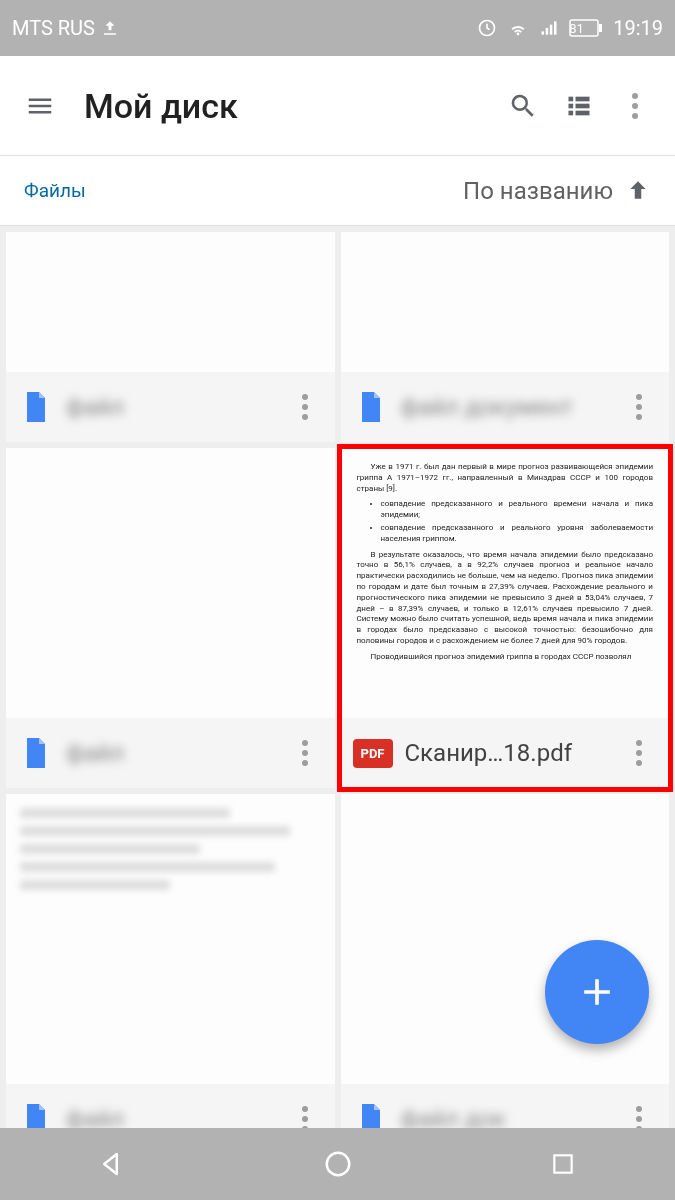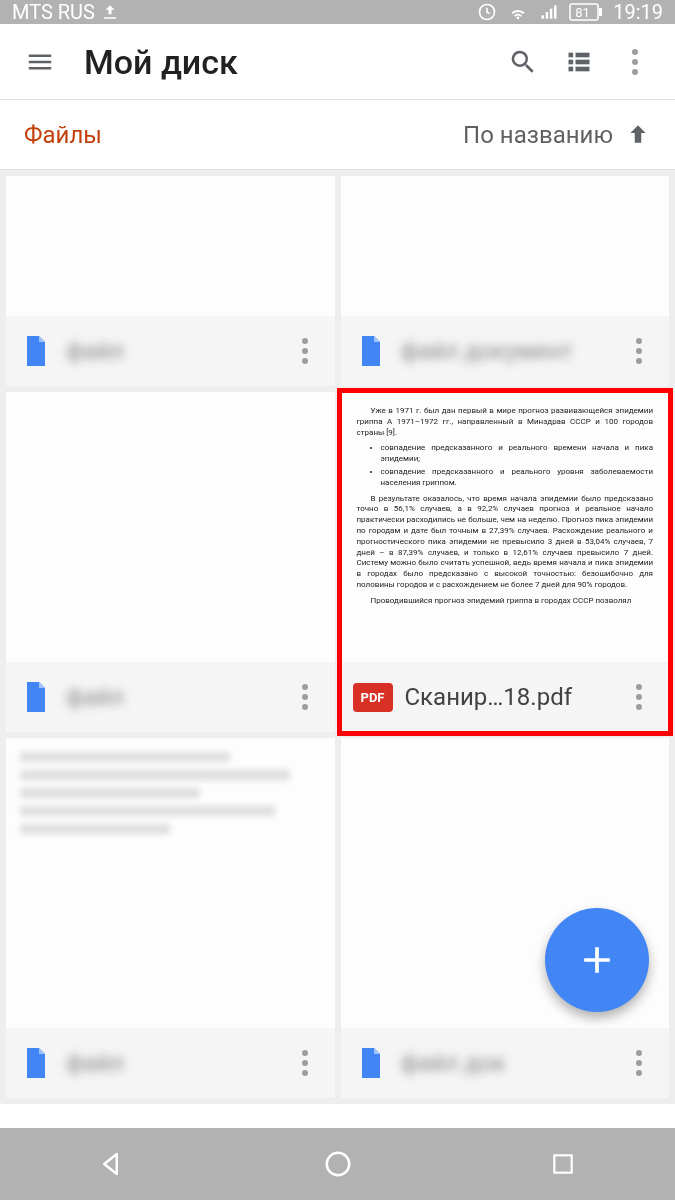--- a/index.html
+++ b/index.html
@@ -1,29 +1,29 @@
 <!DOCTYPE html>
 <html><head>
 <meta charset="utf-8">
 <style>
   * { box-sizing: border-box; margin: 0; padding: 0; }
   html, body { width: 675px; height: 1200px; font-family: Roboto, Arial, sans-serif; background: #fff; overflow: hidden; }
   
-  .status-bar { height: 24px; background: #b2b2b2; display: flex; align-items: center; justify-content: space-between; padding: 0 12px; color: #fff; font-size: 20px; }
+  .status-bar { height: 56px; background: #b2b2b2; display: flex; align-items: center; justify-content: space-between; padding: 0 12px; color: #fff; font-size: 20px; }
   .status-left { display: flex; align-items: center; gap: 6px; }
   .status-right { display: flex; align-items: center; gap: 10px; }
   .status-icon { display: inline-flex; align-items: center; }
   
-  .app-bar { height: 76px; background: #fff; display: flex; align-items: center; padding: 0 12px; border-bottom: 1px solid #e0e0e0; }
+  .app-bar { height: 100px; background: #fff; display: flex; align-items: center; padding: 0 12px; border-bottom: 1px solid #e0e0e0; }
   .menu-btn { width: 56px; height: 56px; display: flex; align-items: center; justify-content: center; }
   .app-title { font-size: 34px; color: #212121; font-weight: 500; margin-left: 16px; flex: 1; }
   .action-btn { width: 56px; height: 56px; display: flex; align-items: center; justify-content: center; }
   
   .sort-bar { height: 70px; background: #fff; display: flex; align-items: center; padding: 0 24px; border-bottom: 1px solid #e0e0e0; }
-  .sort-label { font-size: 24px; color: #c2410c; flex: 1; }
+  .sort-label { font-size: 19px; color: #0369a1; flex: 1; }
   .sort-right { display: flex; align-items: flex-start; gap: 12px; font-size: 24px; color: #616161; }
   
   .grid { display: grid; grid-template-columns: 1fr 1fr; gap: 6px; padding: 6px; background: #eee; }
   .card { background: #fff; display: flex; flex-direction: column; position: relative; }
   .card-preview { flex: 1; min-height: 260px; background: #fdfdfd; position: relative; overflow: hidden; }
   .card-footer { height: 70px; background: #f5f5f5; display: flex; align-items: center; padding: 0 12px; }
   .file-icon { width: 36px; height: 44px; margin-right: 12px; flex-shrink: 0; }
   .file-name { font-size: 24px; color: #424242; flex: 1; white-space: nowrap; overflow: hidden; text-overflow: ellipsis; }
   .file-name.blurred { filter: blur(5px); color: #888; }
   .more-btn { width: 36px; height: 36px; display: flex; align-items: center; justify-content: center; flex-shrink: 0; }
@@ -82,21 +82,21 @@
           <rect x="8" y="12" width="3" height="8"></rect>
           <rect x="13" y="8" width="3" height="12"></rect>
           <rect x="18" y="4" width="3" height="16"></rect>
         </svg>
     </span>
     <span class="status-icon" style="display:flex;align-items:center;gap:2px;">
       <svg width="34" height="18" viewBox="0 0 34 18" fill="none">
           <rect x="1" y="1" width="28" height="16" stroke="#fff" stroke-width="1.5" rx="2"></rect>
           <rect x="30" y="5" width="3" height="8" fill="#fff"></rect>
         </svg>
-      <span style="position:absolute;font-size:13px;margin-left:6px;">81</span>
+      <span style="position:absolute;font-size:13px;">81</span>
     </span>
     <span>19:19</span>
   </div>
 </div>
 
 <div class="page-body">
 
 <div class="app-bar">
   <div class="menu-btn">
     <svg width="30" height="30" viewBox="0 0 24 24" fill="#5f6368">

